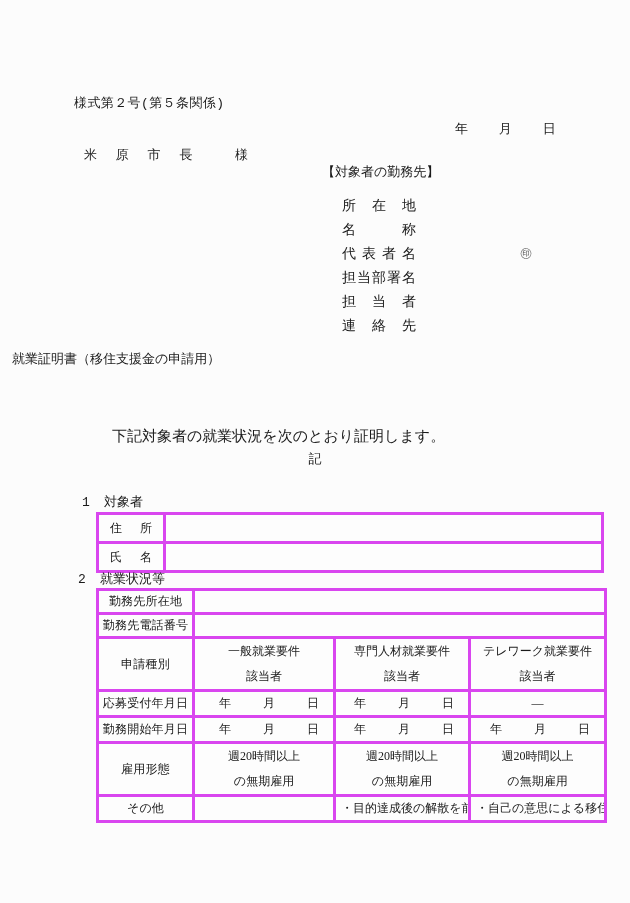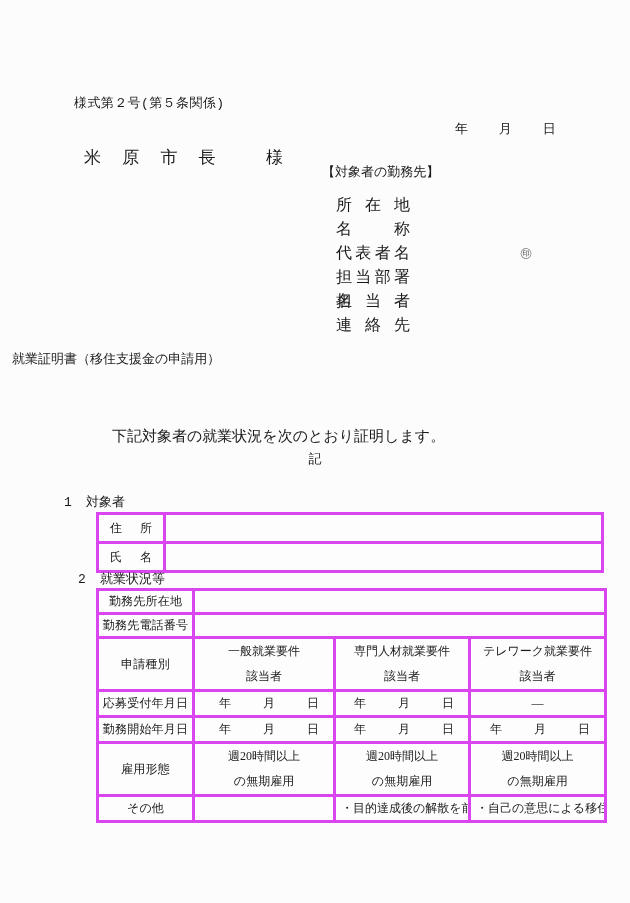--- a/index.html
+++ b/index.html
@@ -33,21 +33,21 @@
     top: 120px;
     font-size: 13px;
   }
   .date-line span { display: inline-block; }
   .date-line .d-y { width: 36px; }
   .date-line .d-m { width: 36px; }
 
   .addressee {
     left: 84px;
     top: 146px;
-    font-size: 17px;
+    font-size: 13px;
     letter-spacing: 5.5px;
   }
 
   
   .emp-block {
     left: 322px;
     top: 166px;
     font-size: 13px;
   }
   .emp-title {
@@ -60,21 +60,22 @@
     position: relative;
     height: 24px;
     line-height: 24px;
     padding-left: 14px;
   }
   .emp-label {
     display: inline-block;
     width: 74px;
     text-align: justify;
     text-align-last: justify;
-    font-size: 16px;
+    font-size: 14px;
+    margin-left: 6px;
   }
   .seal-mark {
     position: absolute;
     left: 198px;
     top: 0;
     font-size: 12px;
     color: #444;
   }
 
   
@@ -100,21 +101,21 @@
   }
 
   
   .sec-head {
     font-size: 13px;
   }
   .sec-head .num {
     display: inline-block;
     width: 22px;
   }
-  .sec1-head { left: 64px; top: 493px; }
+  .sec1-head { left: 82px; top: 493px; }
   .sec2-head { left: 78px; top: 570px; }
 
   
   table {
     position: absolute;
     border-collapse: collapse;
     font-size: 12px;
     table-layout: fixed;
   }
   table td {

